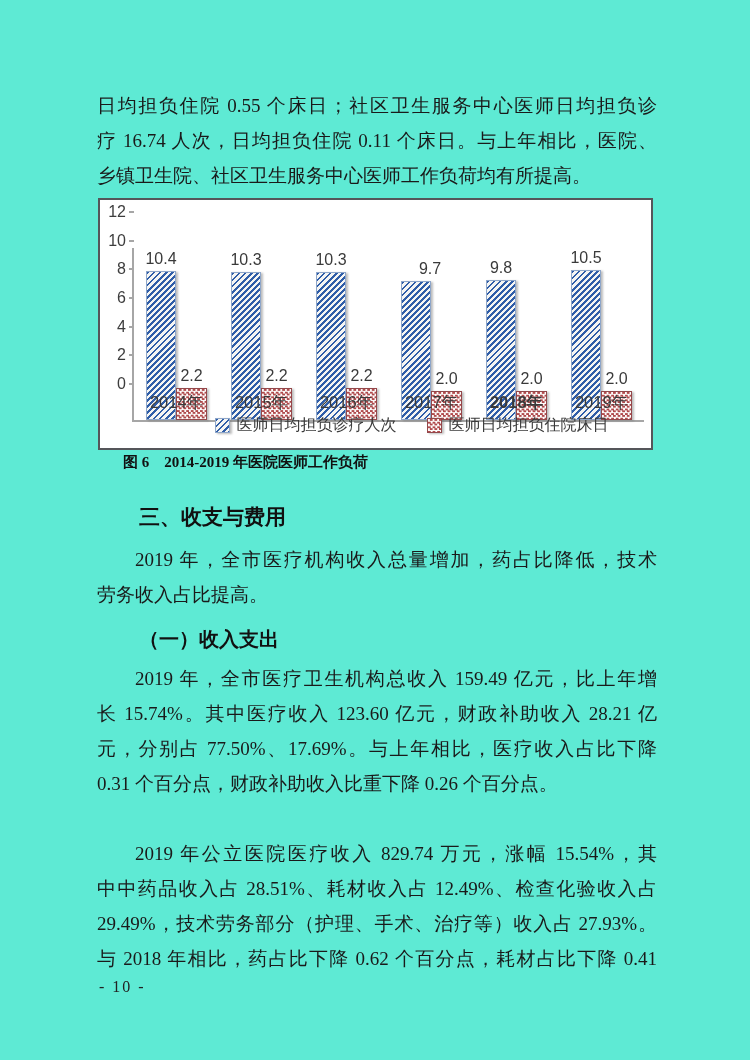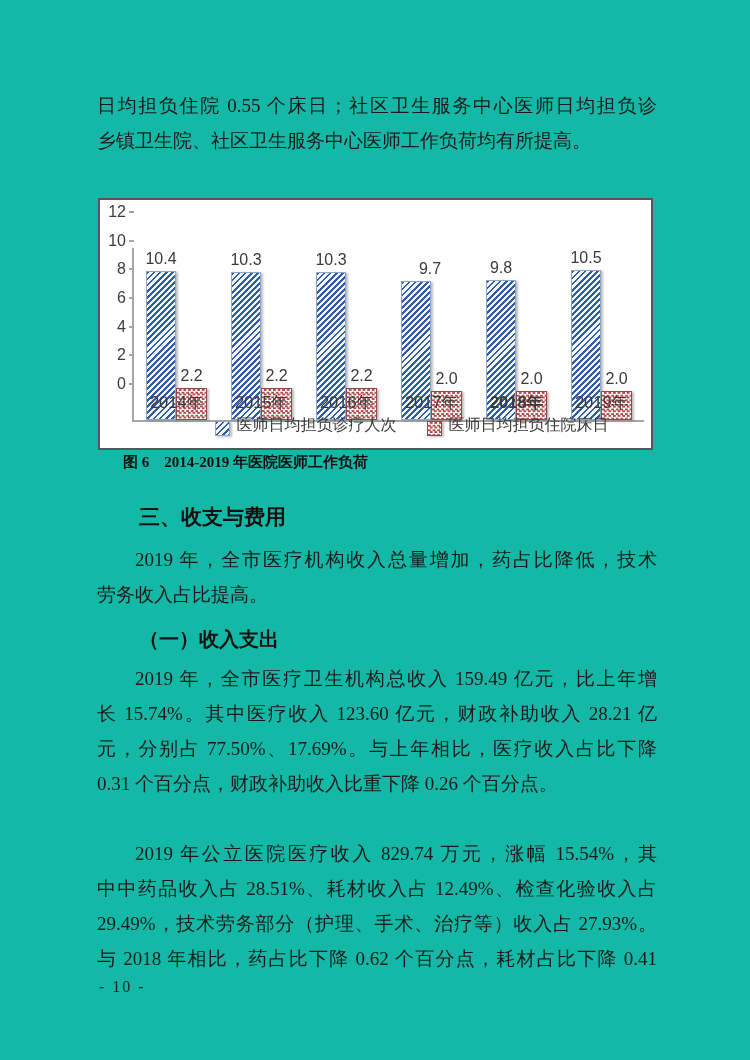--- a/index.html
+++ b/index.html
@@ -1,16 +1,16 @@
 <!DOCTYPE html>
 <html style="--c0: #2f5da8; --c1: #b04a4c;"><head>
 <meta charset="utf-8">
 <style>
   html,body{margin:0;padding:0;background:#e8e8e8;}
-  .page{position:relative;width:750px;height:1060px;background:#14b8a6;margin:0 auto;
+  .page{position:relative;width:750px;height:1060px;background:#5eead4;margin:0 auto;
         font-family:"Liberation Serif","DejaVu Serif",serif;color:#1a1a1a;overflow:hidden;}
   .abs{position:absolute;}
 
   
   .textblock{left:97px;width:560px;font-size:19px;}
   .jl{text-align:justify;line-height:35px;height:35px;overflow:hidden;}
   .jl::after{content:"";display:inline-block;width:100%;height:0;}
   .jl.last{text-align:left;}
   .jl.last::after{content:none;}
   .jl.ind{text-indent:38px;}
@@ -34,30 +34,31 @@
   .ymark{position:absolute;left:29px;width:5px;height:2px;background:#a6a6a6;}
   .bar{position:absolute;bottom:0;box-sizing:border-box;}
   .f0{background:repeating-linear-gradient(135deg,var(--c0) 0px,var(--c0) 2px,#f5f5f3 2px,#f5f5f3 4.3px);
       border:1px solid #8ea6c9;box-shadow:1.5px 1px 2px rgba(110,110,110,.45);}
   .f1{background:repeating-conic-gradient(var(--c1) 0% 25%,#fdfcfb 0% 50%);background-size:4.6px 4.6px;
       border:1px solid #93484b;box-shadow:1.5px 1px 2px rgba(110,110,110,.45);}
   .vlabel{position:absolute;width:48px;text-align:center;font-size:16px;color:#3a3a3a;}
   .xlabel{position:absolute;top:192px;text-align:center;font-size:16.5px;color:#3a3a3a;}
   .legend{position:absolute;left:80px;right:8px;top:215px;display:flex;justify-content:center;
           gap:30px;align-items:center;font-size:16px;color:#3a3a3a;}
-  .legend-item{display:flex;align-items:flex-end;}
+  .legend-item{display:flex;align-items:center;}
   .sw{width:13px;height:13px;margin-right:7px;flex:0 0 auto;}
 </style>
 </head>
 <body>
 
 <div class="page">
 
   <div class="abs textblock" style="top:88px">
     <div class="jl">日均担负住院 0.55 个床日；社区卫生服务中心医师日均担负诊</div>
+    <div class="jl">疗 16.74 人次，日均担负住院 0.11 个床日。与上年相比，医院、</div>
     <div class="jl last">乡镇卫生院、社区卫生服务中心医师工作负荷均有所提高。</div>
   </div>
 
   <div class="abs chart-box" id="chartbox">
     <div class="plot" id="plot">
         <div class="bar f0" style="left: 12px; width: 30px; height: 149.067px;"></div>
         <div class="vlabel" style="left: 3px; bottom: 152.067px;">10.4</div>
         <div class="bar f1" style="left: 42px; width: 31px; height: 31.5333px;"></div>
         <div class="vlabel" style="left: 33.5px; bottom: 34.5333px;">2.2</div>
         <div class="bar f0" style="left: 97px; width: 30px; height: 147.633px;"></div>

